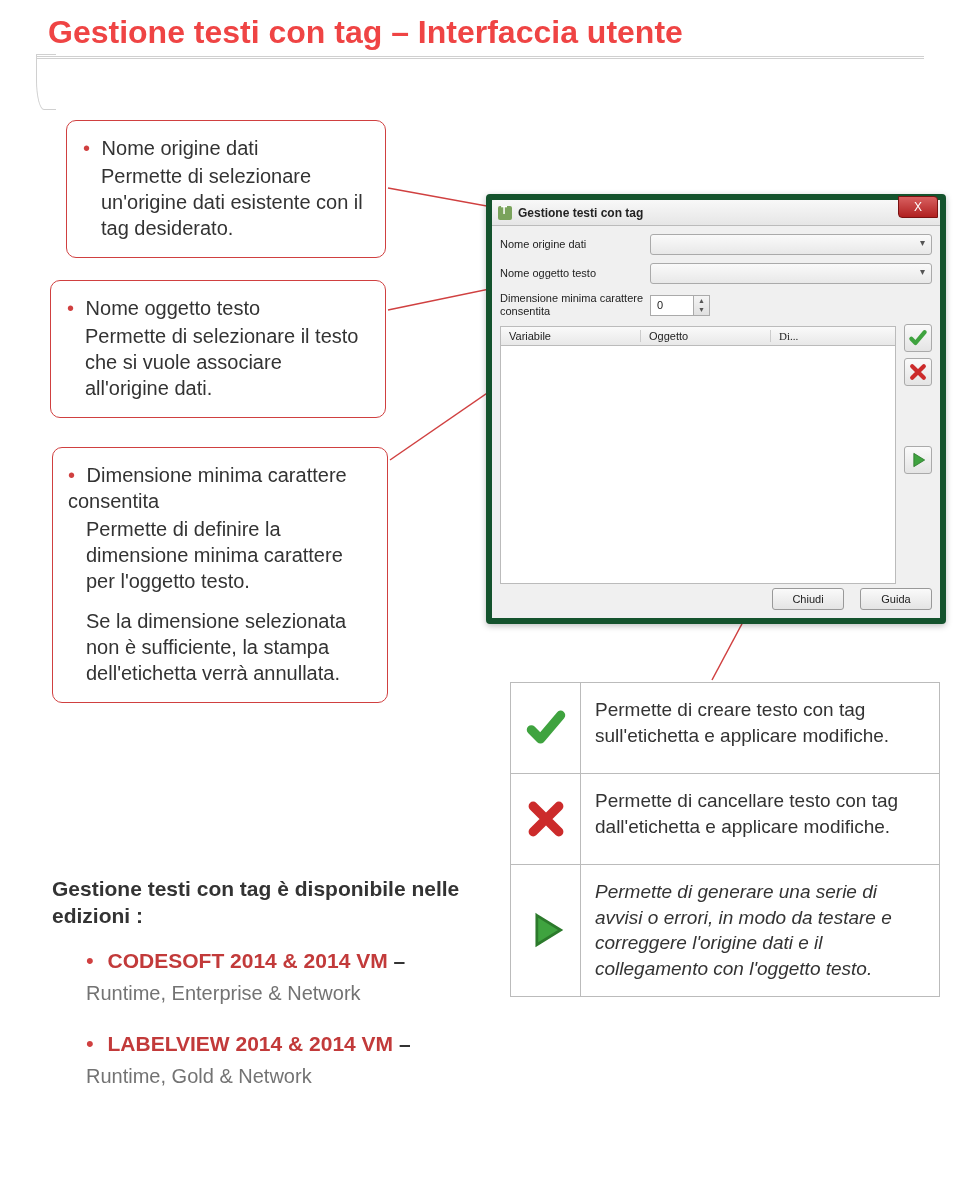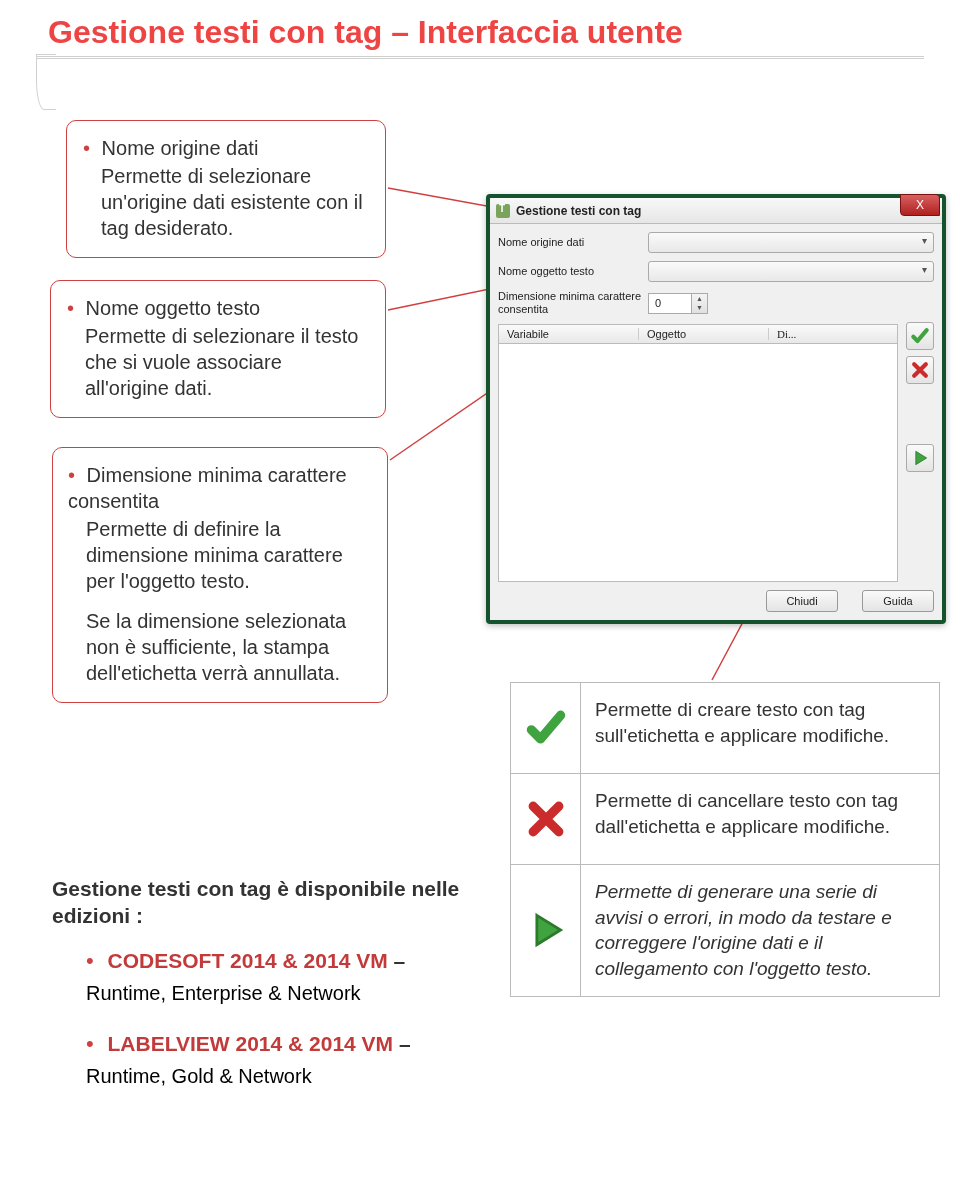--- a/index.html
+++ b/index.html
@@ -82,21 +82,21 @@
   }
 
   
   .dialog {
     position: absolute;
     left: 486px;
     top: 194px;
     width: 460px;
     height: 430px;
     background: #f0f0f0;
-    border: 4px solid #14532d;
+    border: 6px solid #14532d;
     border-radius: 4px;
     box-shadow: 0 2px 6px rgba(0,0,0,0.25);
     font-size: 12px;
     color: #222;
   }
   .dlg-titlebar {
     height: 26px;
     background: linear-gradient(#f8f8f8,#e6e6e6);
     border-bottom: 1px solid #bbb;
     border-radius: 4px 4px 0 0;
@@ -223,21 +223,21 @@
     justify-content: center;
   }
   .ico-play-wrap { margin-top: 54px; }
   .chk-svg, .x-svg, .play-svg { width: 20px; height: 20px; }
 
   .dlg-footer {
     position: absolute;
     right: 8px;
     bottom: 8px;
     display: flex;
-    gap: 24px;
+    gap: 16px;
   }
   .dlg-btn {
     width: 72px; height: 22px;
     background: linear-gradient(#fafafa,#e4e4e4);
     border: 1px solid #999;
     border-radius: 3px;
     font-size: 11px;
     display: flex;
     align-items: center;
     justify-content: center;
@@ -292,21 +292,21 @@
     margin-bottom: 8px;
   }
   .editions .ed-bullet { color: #d04040; font-size: 22px; margin-right: 8px; }
   .editions .ed-name { font-weight: bold; color: #c23a3a; font-size: 21px; }
   .editions .ed-dash { color: #333; font-weight: bold; }
   .editions .ed-sub {
     margin-left: 34px;
     margin-top: 8px;
     margin-bottom: 26px;
     font-size: 20px;
-    color: #000000;
+    color: #737373;
   }
 </style>
 </head>
 <body>
 
 <div class="page-title">Gestione testi con tag – Interfaccia utente</div>
 <div class="title-rule"></div>
 <div class="title-accent"></div>
 
 <div class="callout co1">

